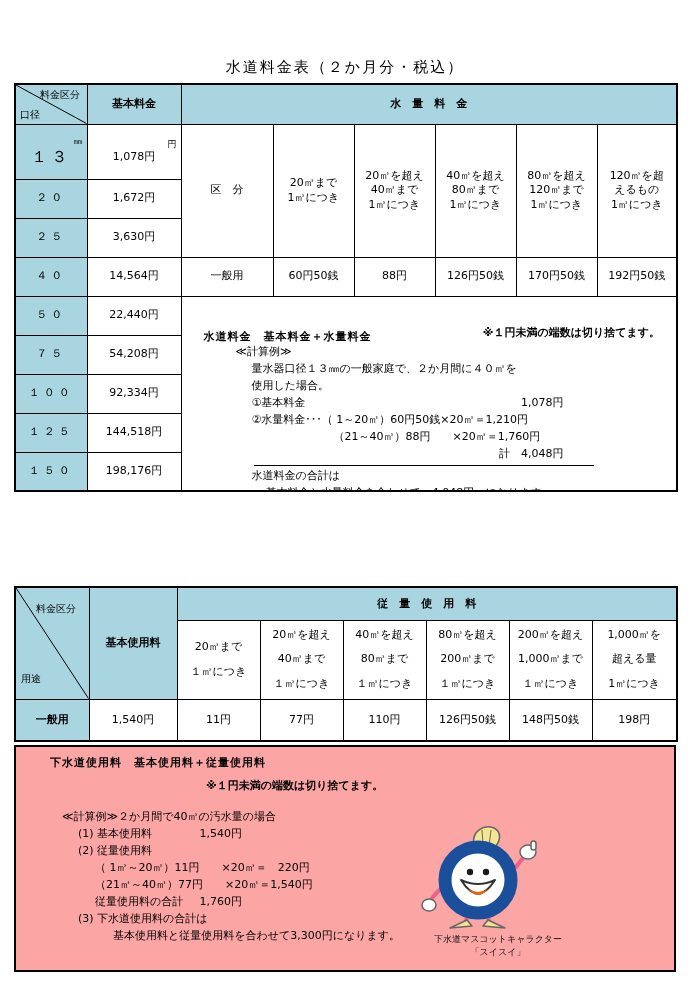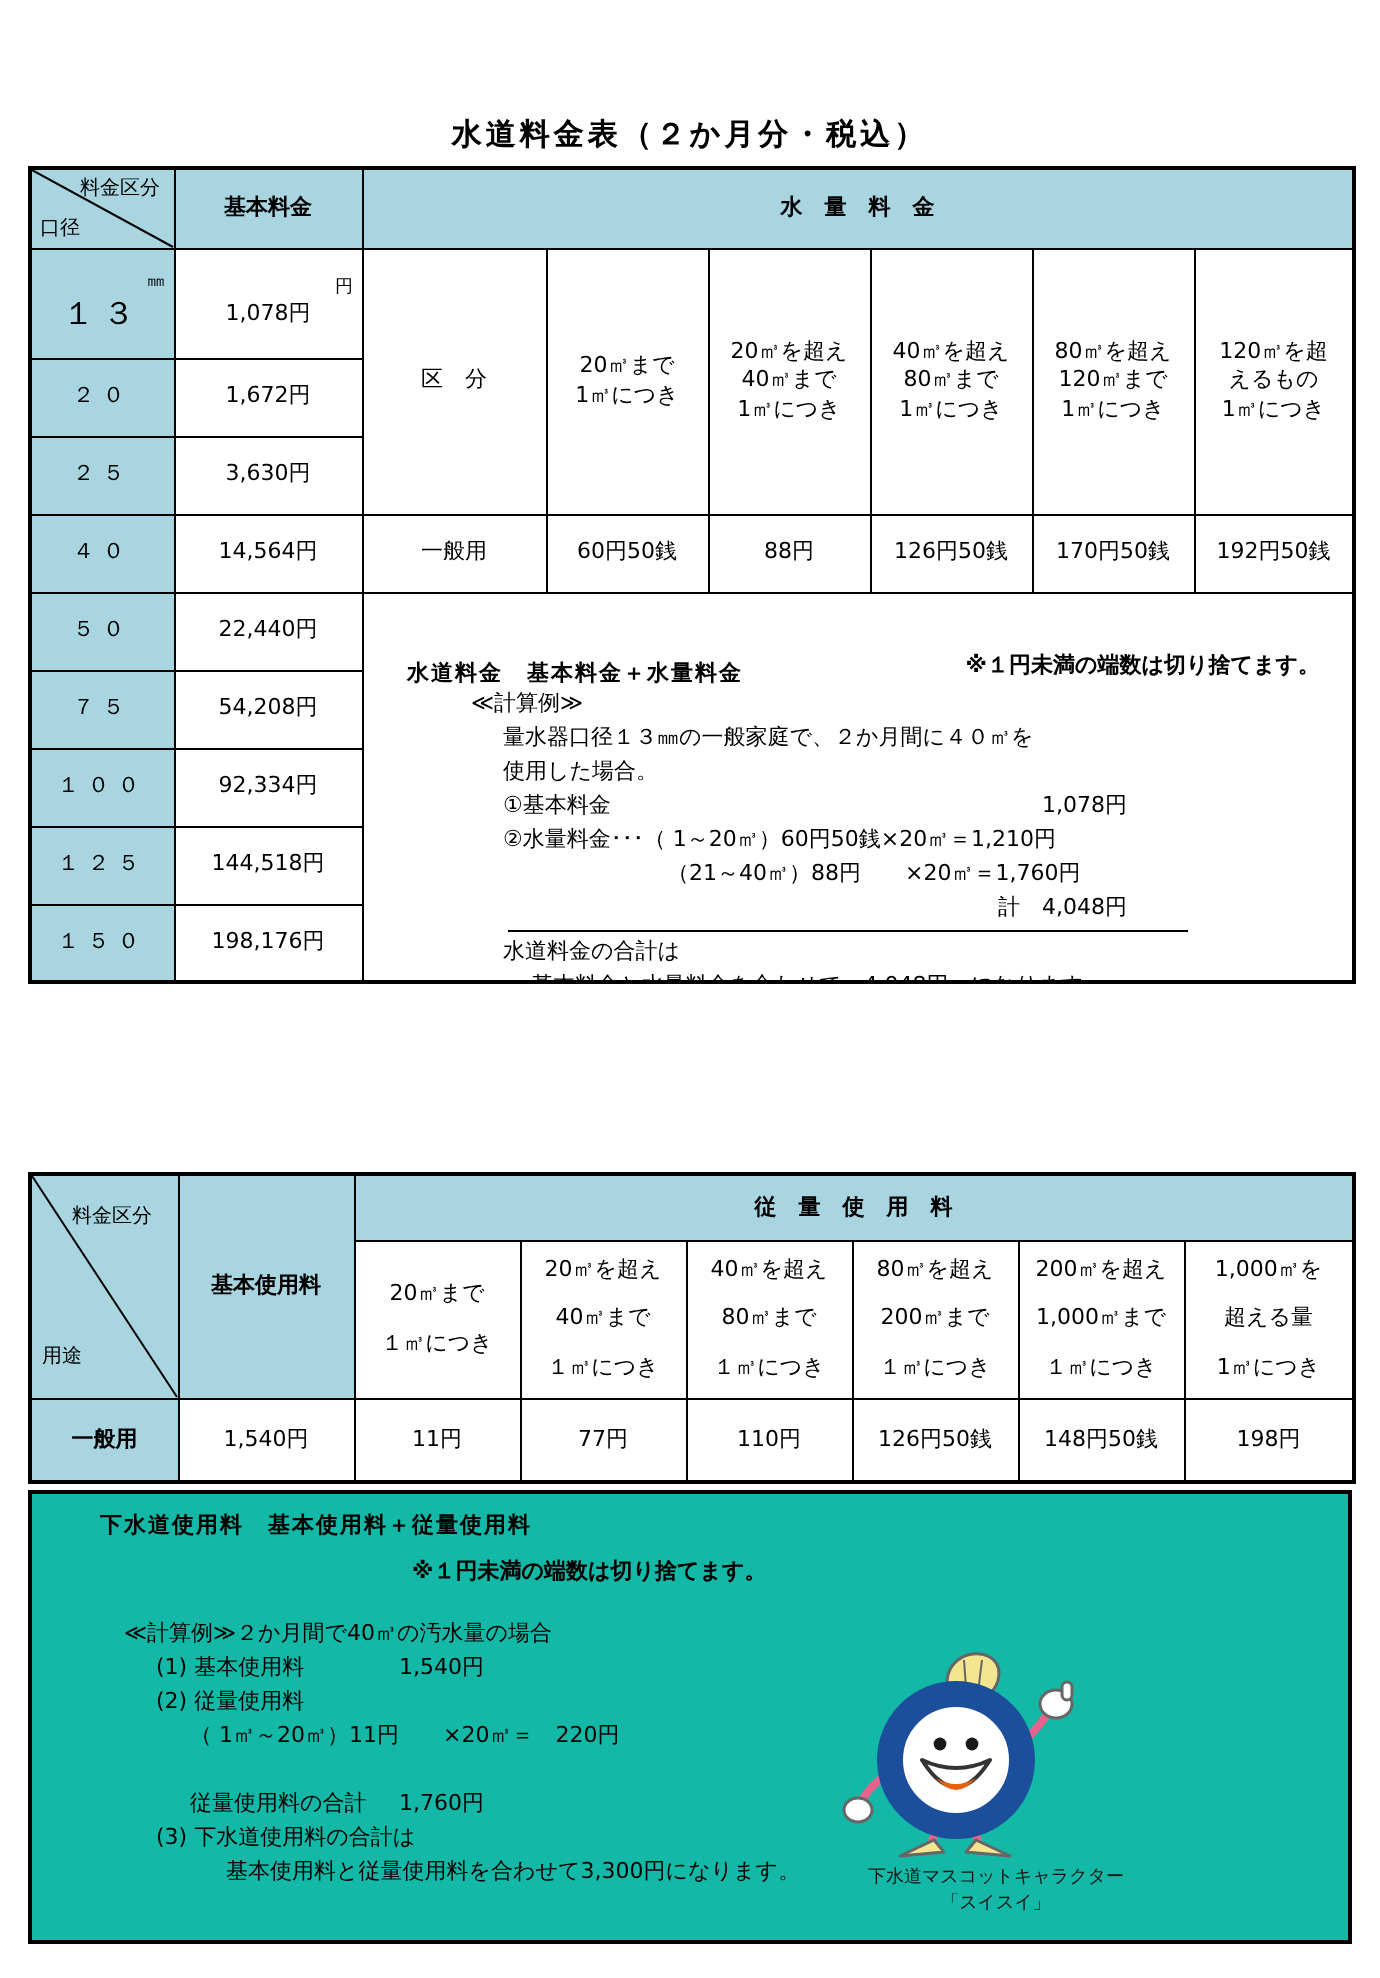--- a/index.html
+++ b/index.html
@@ -6,21 +6,21 @@
   .page{
     position:relative;width:690px;height:989px;background:#fff;overflow:hidden;
     font-family:"DejaVu Sans","Liberation Sans",sans-serif;color:#000;
   }
   .page-title{
     position:absolute;top:14px;left:0;width:690px;text-align:center;
     font-size:16px;font-weight:bold;letter-spacing:3px;
   }
   .sub-title{
     position:absolute;left:0;width:690px;text-align:center;
-    font-size:15px;font-weight:bold;letter-spacing:2px;
+    font-size:15px;font-weight:normal;letter-spacing:2px;
   }
   .sub-title.water{top:58px;}
   .sub-title.sewer{top:560px;text-decoration:underline;text-underline-offset:3px;}
 
   table.rates{
     position:absolute;border-collapse:collapse;table-layout:fixed;
     border:2px solid #000;background:#fff;
   }
   table.rates td{
     border:1px solid #000;padding:0;text-align:center;vertical-align:middle;
@@ -57,21 +57,21 @@
   .calc-l4{left:70px;top:116px;}
   .calc-l5{left:152px;top:133px;}
   .calc-total{left:70px;top:150px;width:312px;text-align:right;}
   .calc-underline{position:absolute;left:72px;top:168px;width:340px;border-top:1px solid #000;}
   .calc-f1{left:70px;top:172px;}
   .calc-f2{left:84px;top:189px;}
 
   
   .sewer-box{
     position:absolute;left:14px;top:745px;width:662px;height:227px;
-    border:2px solid #000;background:#14b8a6;box-sizing:border-box;
+    border:2px solid #000;background:#fca5a5;box-sizing:border-box;
   }
   .sewer-box .abs{position:absolute;white-space:nowrap;font-size:11px;}
   .sx-head{left:34px;top:8px;font-size:13.5px;font-weight:bold;letter-spacing:1px;}
   .sx-note{left:190px;top:31px;font-size:12.5px;font-weight:bold;}
   .sx-ex{left:46px;top:62px;}
   .sx-basic{left:62px;top:79px;width:164px;display:flex;justify-content:space-between;}
   .sx-vol{left:62px;top:96px;}
   .sx-v1{left:79px;top:113px;}
   .sx-v2{left:79px;top:130px;}
   .sx-sub{left:79px;top:147px;width:147px;display:flex;justify-content:space-between;}
@@ -293,20 +293,21 @@
   <div class="sewer-box">
     <div class="abs sx-head">下水道使用料　基本使用料＋従量使用料</div>
     <div class="abs sx-note">※１円未満の端数は切り捨てます。</div>
     <div class="abs sx-ex">≪計算例≫２か月間で40㎥の汚水量の場合</div>
     <div class="abs sx-basic">
       <span>(1) 基本使用料</span>
       <span>1,540円</span>
     </div>
     <div class="abs sx-vol">(2) 従量使用料</div>
     <div class="abs sx-v1">（ 1㎥～20㎥）11円　　×20㎥＝　220円</div>
+    <div class="abs sx-v2">（21㎥～40㎥）77円　　×20㎥＝1,540円</div>
     <div class="abs sx-sub">
       <span>従量使用料の合計</span>
       <span>1,760円</span>
     </div>
     <div class="abs sx-t1">(3) 下水道使用料の合計は</div>
     <div class="abs sx-t2">基本使用料と従量使用料を合わせて3,300円になります。</div>
 
     <div class="mascot-wrap">
       <svg viewBox="0 0 130 105" width="130" height="105">
         <path class="m-fin" d="M58,21 C55,6 68,-1 78,3 C86,7 85,17 77,24 C71,18 64,18 58,21 Z"></path>

